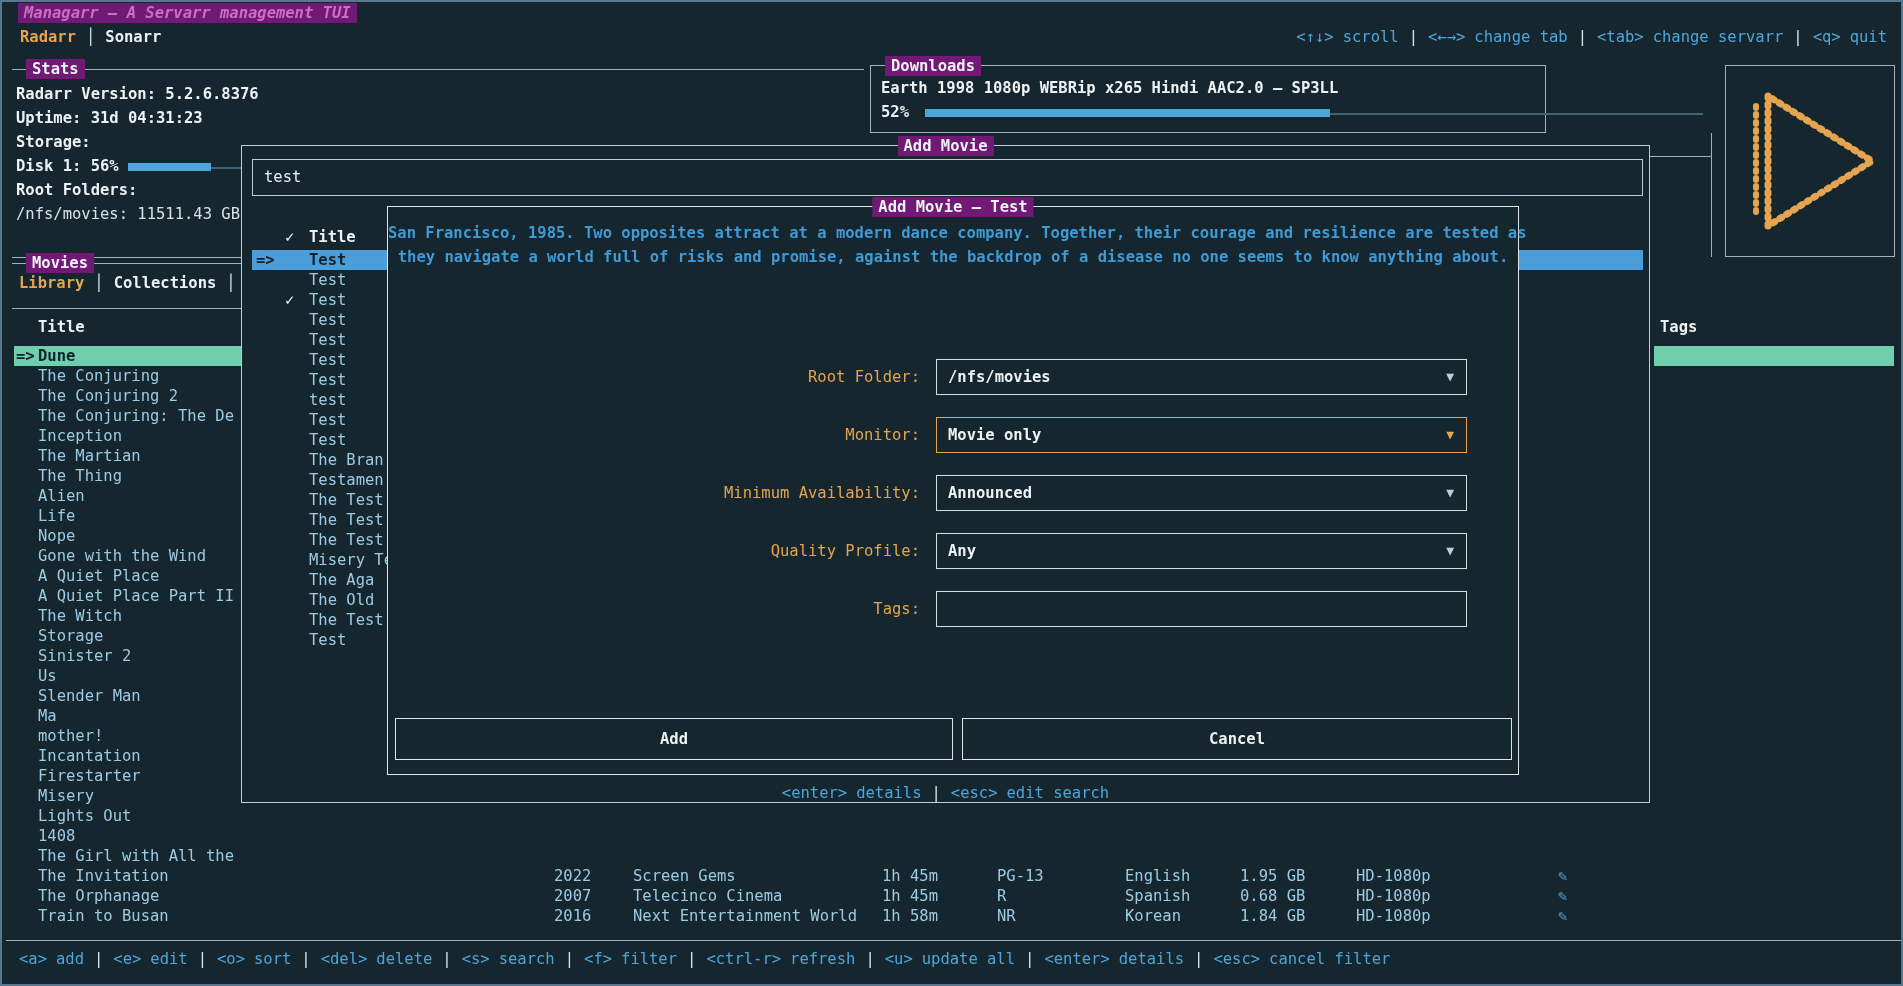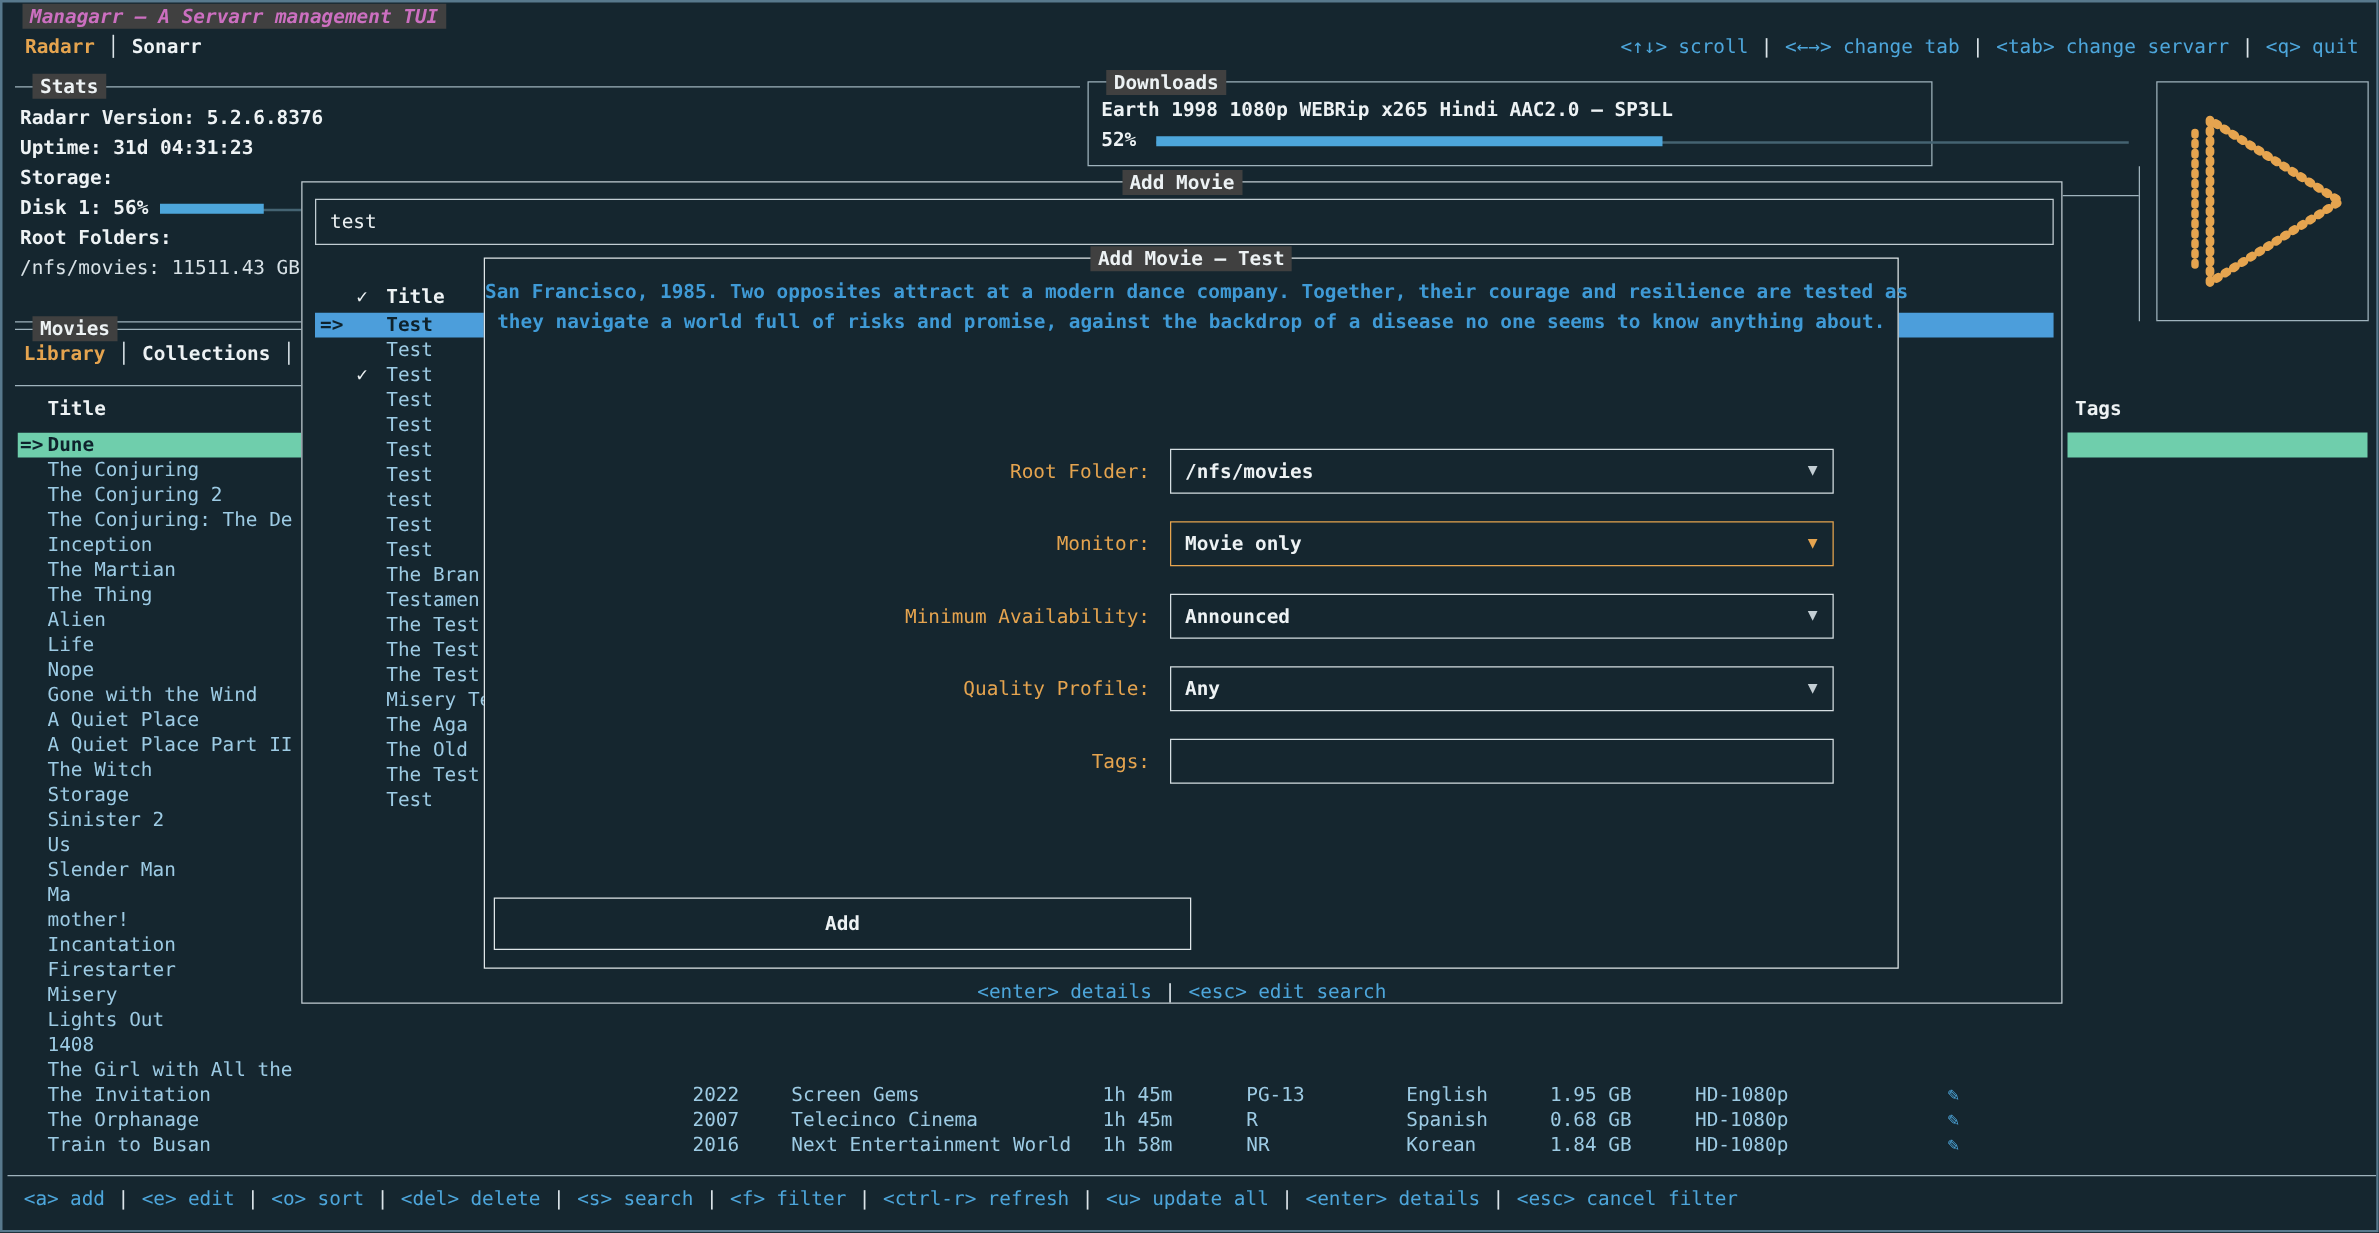--- a/index.html
+++ b/index.html
@@ -8,21 +8,21 @@
     position:relative; width:1903px; height:986px;
     background:#15262f; border:2px solid #58798d; overflow:hidden;
     font-family:"DejaVu Sans Mono", monospace; font-size:15.5px; color:#d8e2e7;
   }
   .t { position:absolute; white-space:nowrap; line-height:20px; }
   .bold { font-weight:bold; }
   .white { color:#edf2f4; }
   .magenta { color:#cc6fc0; }
   .hline { position:absolute; height:1px; background:#9fb3bd; }
   .vline { position:absolute; width:1px; background:#9fb3bd; }
-  .panel-label { position:absolute; background:#404040; padding:0 6px; font-weight:bold; color:#edf2f4; white-space:nowrap; line-height:20px;text-align:right; }
+  .panel-label { position:absolute; background:#701a75; padding:0 6px; font-weight:bold; color:#edf2f4; white-space:nowrap; line-height:20px;text-align:right; }
   .bbox { position:absolute; border:1px solid #9fb3bd; }
   .popup { position:absolute; background:#15262f; border:1px solid #c2cdd3; }
   .modal { position:absolute; background:#15262f; border:1px solid #dfe6e9; }
   
   .kbar { position:absolute; display:flex; align-items:center; line-height:22px; white-space:nowrap; }
   .kitem .sep { color:#dbe4e9; padding:0 10px; }
   .kitem .sep:empty { display:none; }
   .kitem .kkey { color:#4da6db; margin-right:9px; }
   .kitem .klabel { color:#4da6db; }
   .tabitem .sep, .tabitem .sep-after { color:#dbe4e9; padding:0 10px; }
@@ -525,15 +525,16 @@
         <div class="frow">
           <span class="flabel">Tags:</span>
           <div class="fbox">
             <span class="fvalue"></span>
             <span class="farrow"></span>
           </div>
         </div>
       </div>
 
     <div class="btn" style="left:7px; top:511px; width:558px;">Add</div>
+    <div class="btn" style="left:574px; top:511px; width:550px;">Cancel</div>
   </div>
 
 </div>
 
 </body></html>

